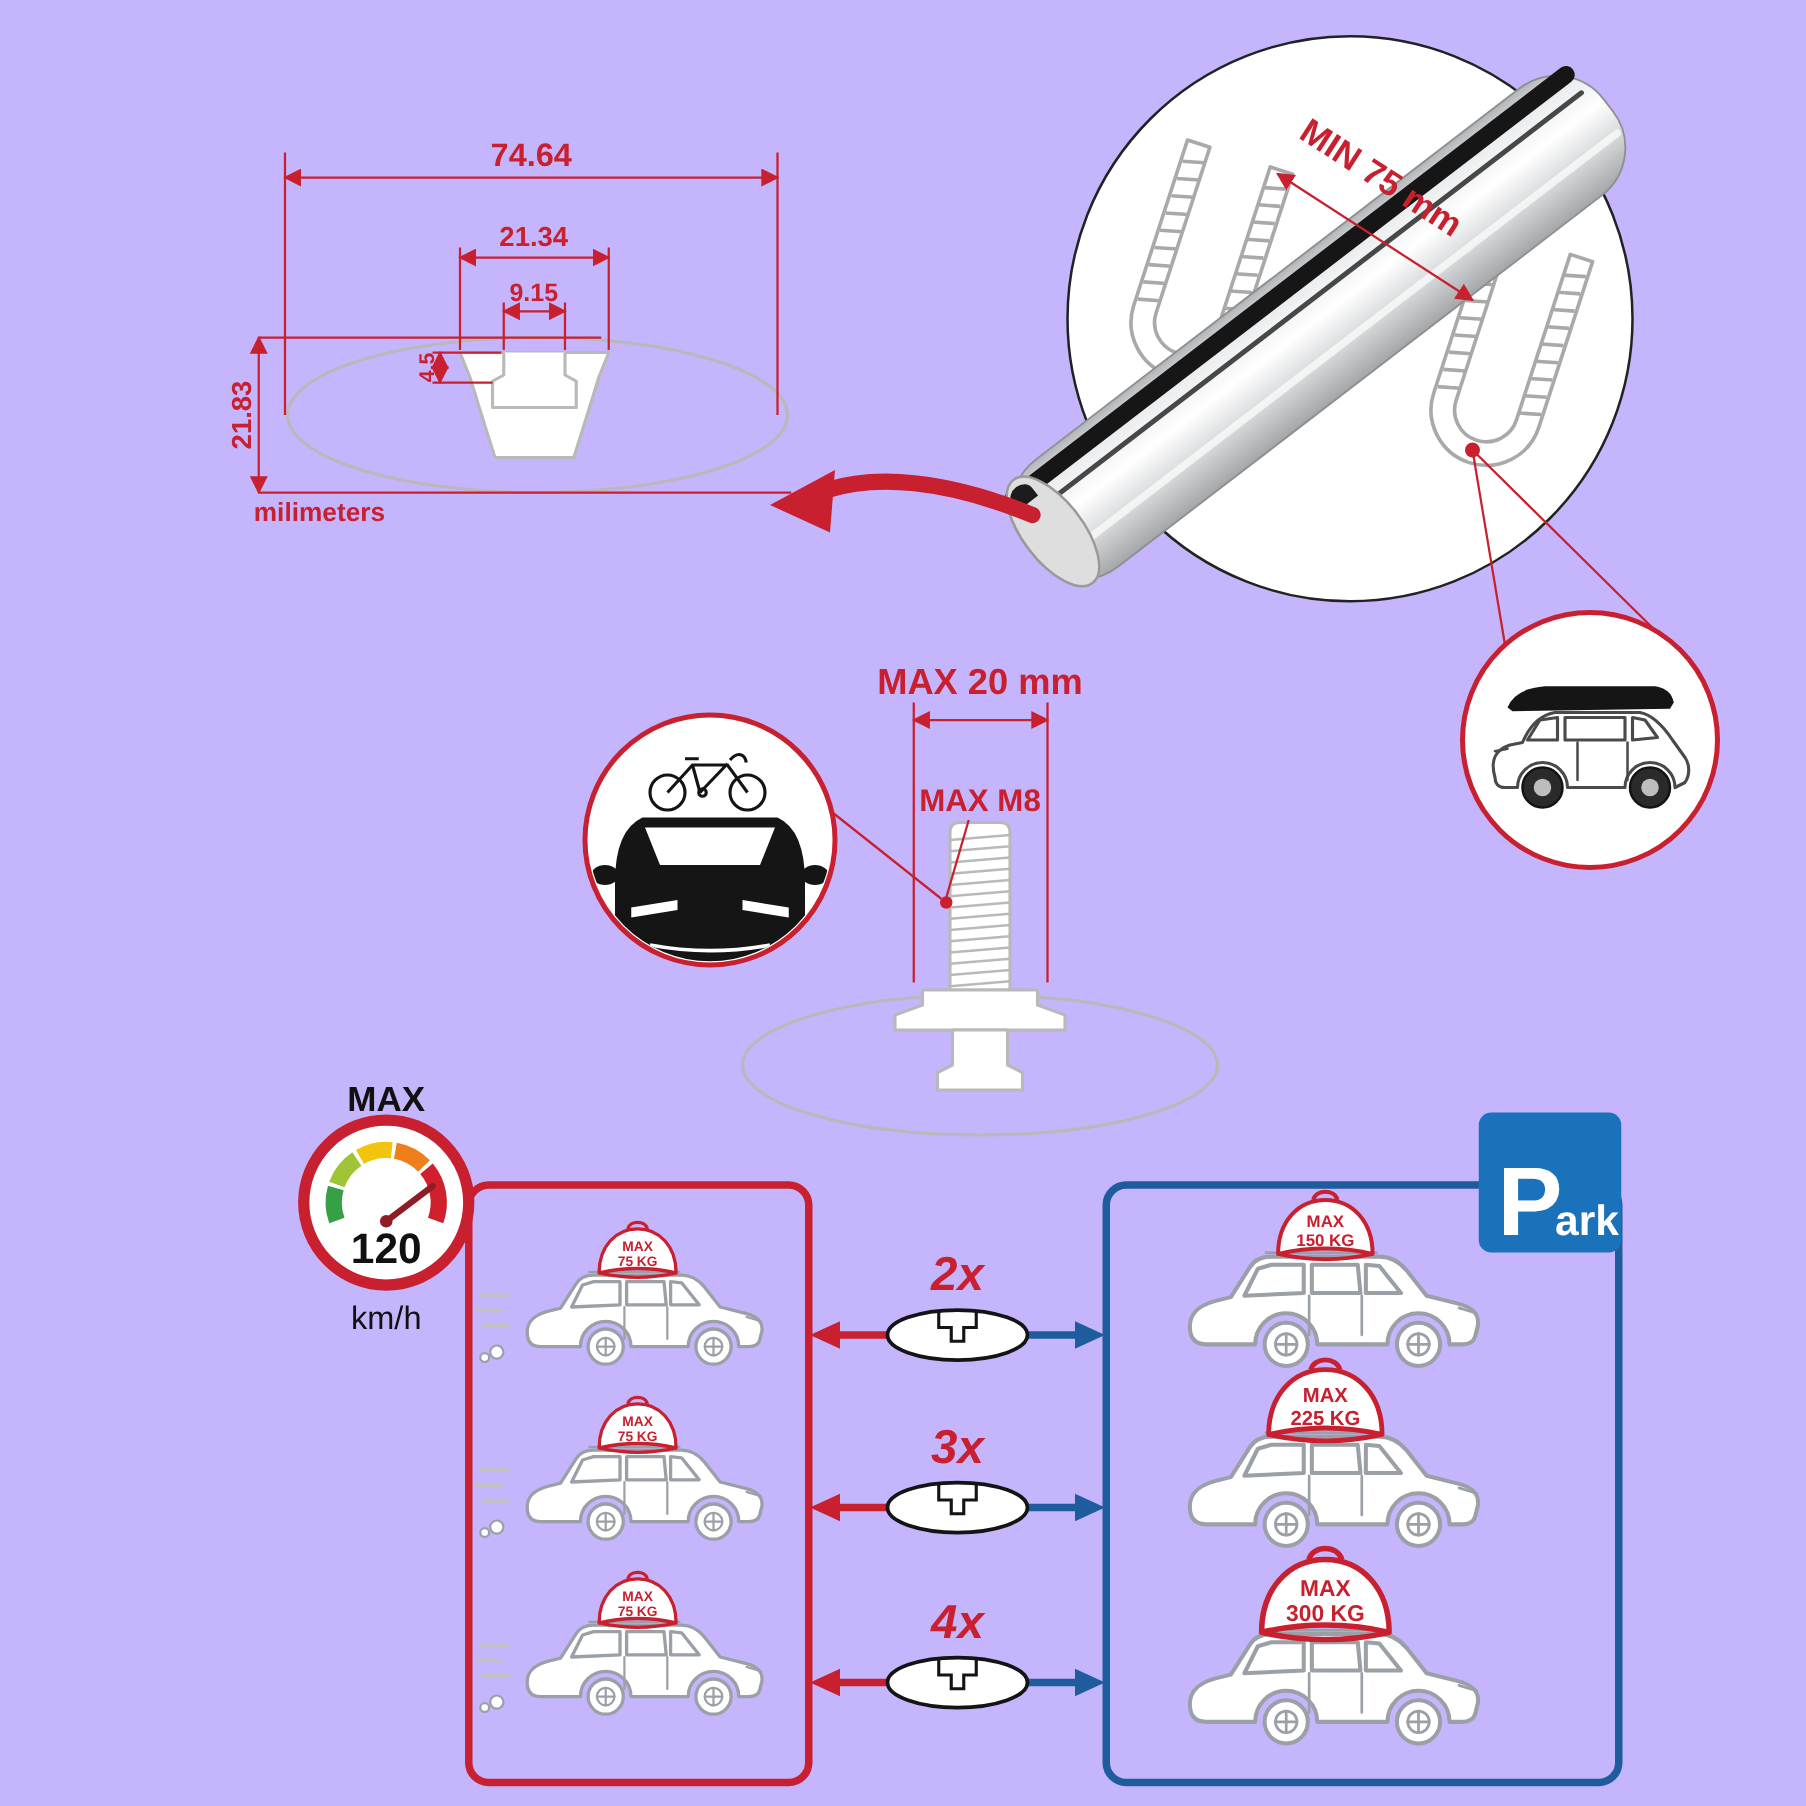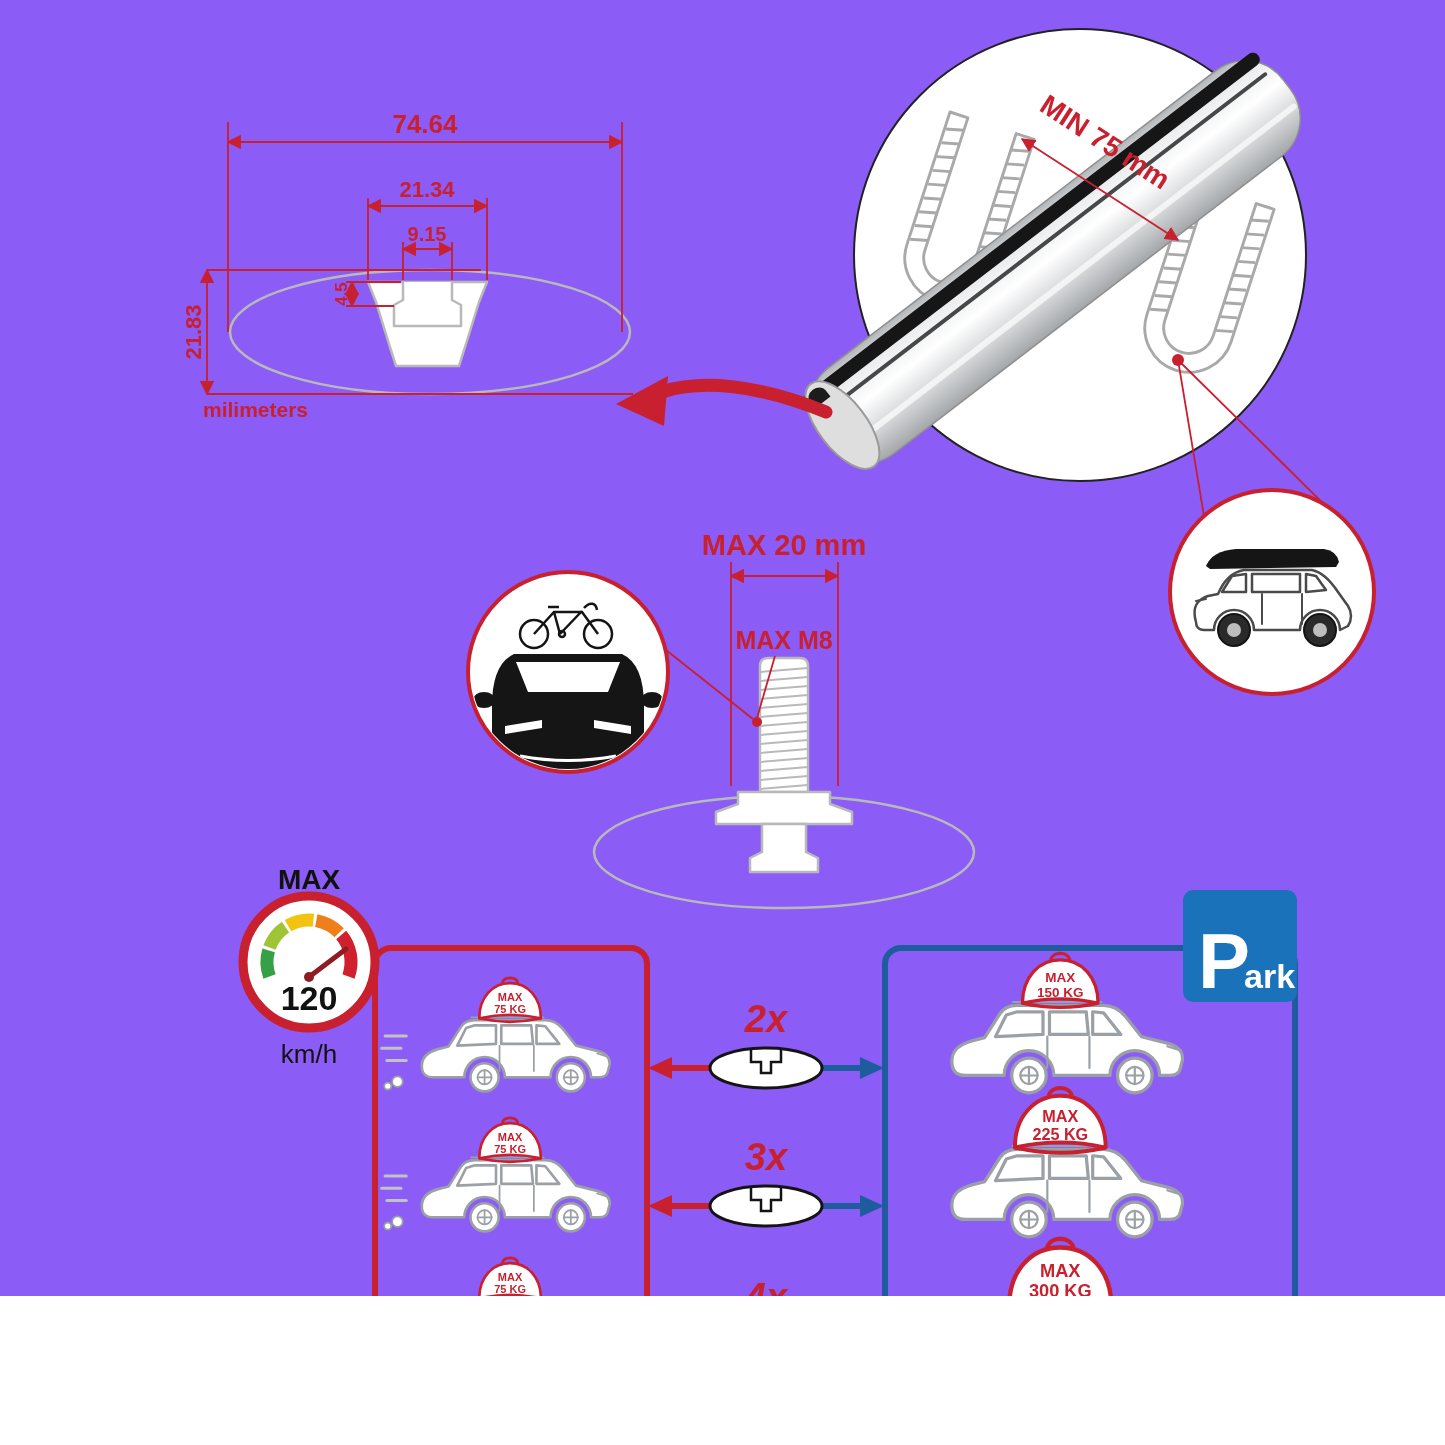--- a/index.html
+++ b/index.html
@@ -1,16 +1,16 @@
 <!DOCTYPE html>
 <html><head>
 <meta charset="utf-8">
 <style>
   html,body{margin:0;padding:0;background:#fff;}
-  .stage{position:relative;width:1445px;height:1296px;background:#8b5cf6;overflow:hidden;
+  .stage{position:relative;width:1445px;height:1445px;background:#c4b5fd;overflow:hidden;
          font-family:"Liberation Sans",sans-serif;text-decoration:underline;}
   svg{position:absolute;left:0;top:0;}
   text{font-family:"Liberation Sans",sans-serif;}
   .rline{stroke:#c8202f;stroke-width:1.8;fill:none;}
   .rthick{stroke:#c8202f;stroke-width:13;fill:none;stroke-linecap:round;}
   .rtext{fill:#c8202f;font-weight:bold;text-anchor:middle;}
   .gline{stroke:#b9b9b9;stroke-width:2.5;fill:none;}
   .gfill{stroke:#b9b9b9;stroke-width:2.5;fill:#ffffff;stroke-linejoin:round;}
   .carline{stroke:#9aa0a6;stroke-width:3;fill:#ffffff;stroke-linejoin:round;stroke-linecap:round;}
   .suvline{stroke:#4a4a4a;stroke-width:2.5;fill:#ffffff;stroke-linejoin:round;stroke-linecap:round;}

